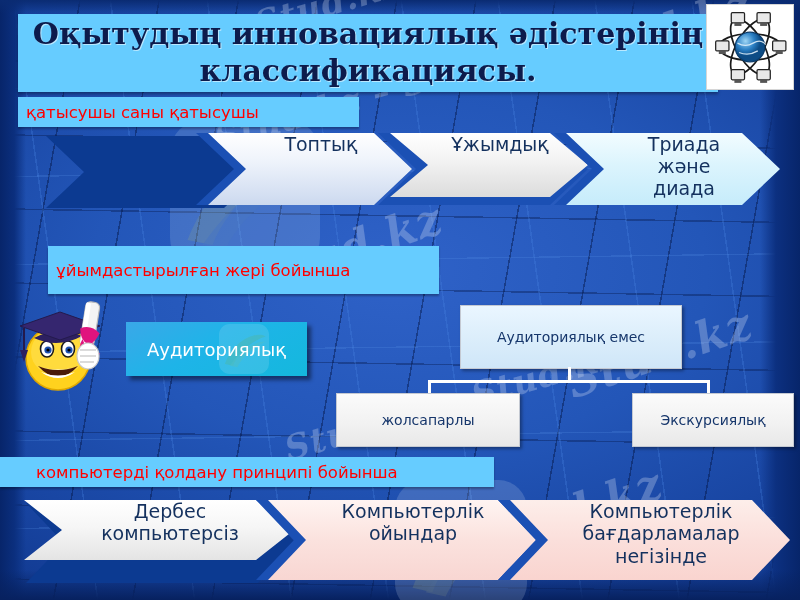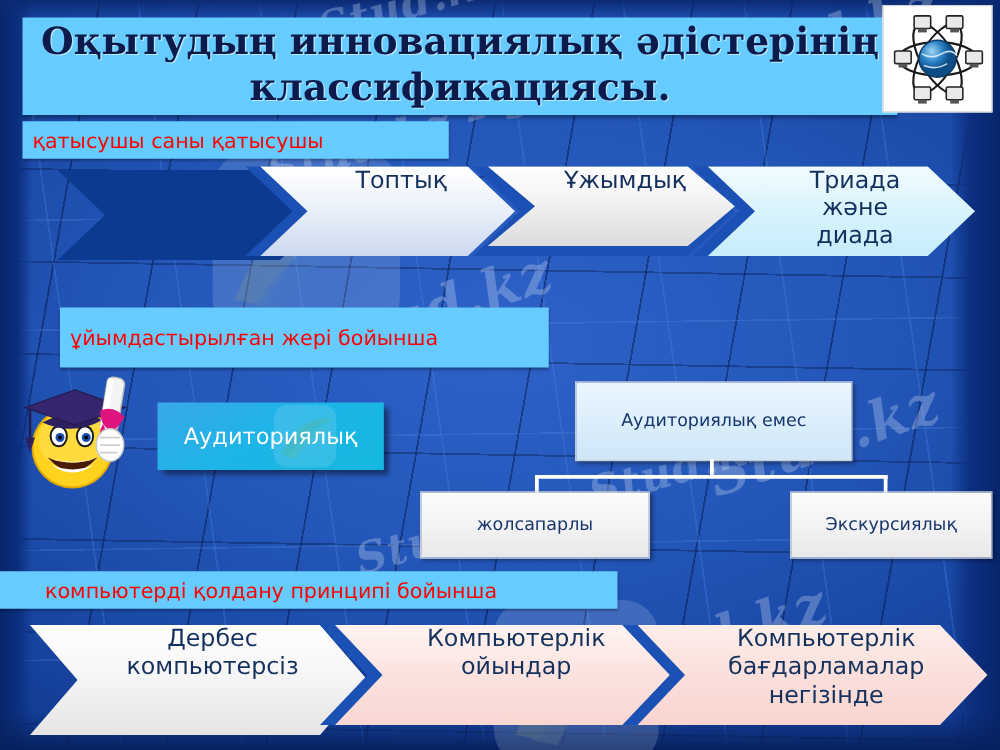--- a/index.html
+++ b/index.html
@@ -294,21 +294,21 @@
     <span>Экскурсиялық</span>
   </div>
 
   <div class="box box-white" style="left:336px;top:393px;width:182px;height:52px;">
     <span>жолсапарлы</span>
   </div>
 
   <div class="strip" id="strip3">компьютерді қолдану принципі бойынша</div>
 
   <div class="chev-dark" style="left:26px;top:503px;width:270px;height:80px;"></div>
-  <div class="chev f-white" style="left:24px;top:500px;width:270px;height:88px;">
+  <div class="chev f-white" style="left:24px;top:500px;width:270px;height:60px;">
     <span class="lbl" style="white-space:pre-line;">Дербес
 компьютерсіз</span>
   </div>
 
   <div class="chev-shadow" style="left:256px;top:500px;width:280px;height:80px;"></div>
   <div class="chev f-pink1" style="left:268px;top:500px;width:268px;height:80px;">
     <span class="lbl" style="white-space:pre-line;">Компьютерлік
 ойындар</span>
   </div>
 

